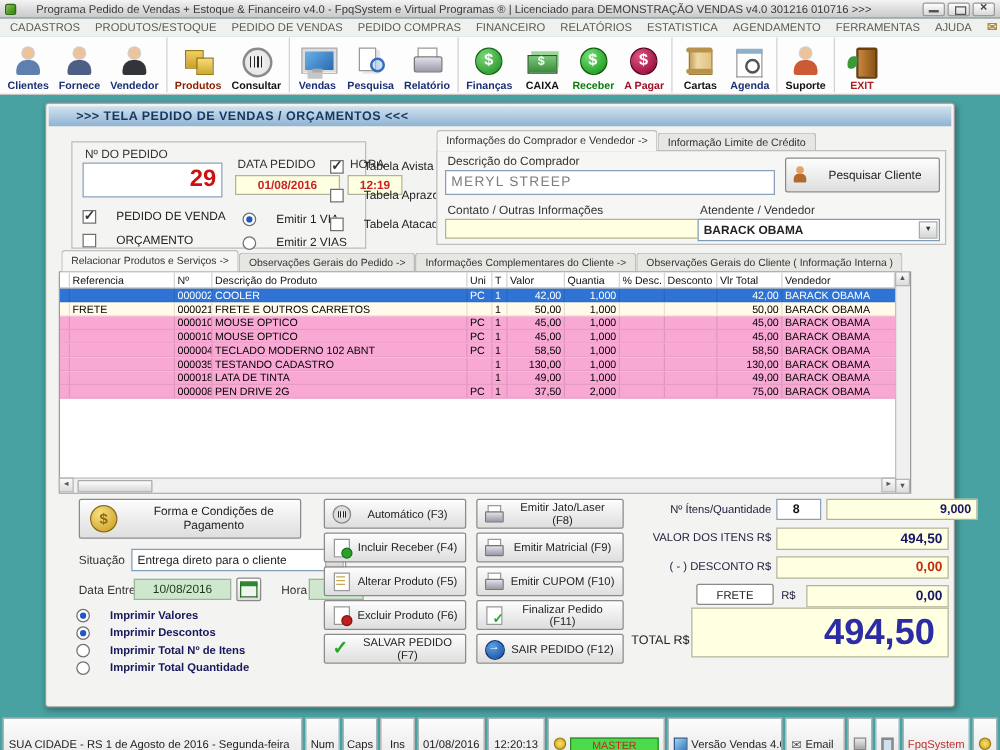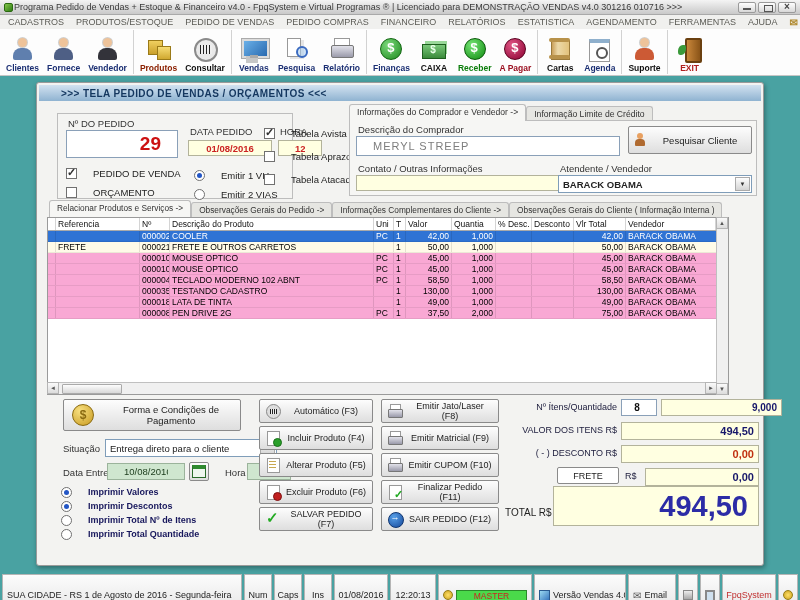--- a/index.html
+++ b/index.html
@@ -3,21 +3,21 @@
 <meta charset="utf-8">
 <style>
   html,body{margin:0;padding:0;width:800px;height:600px;overflow:hidden;
     font-family:"Liberation Sans",sans-serif;background:#49a2a2;position:relative}
   *{box-sizing:border-box}
   .abs{position:absolute}
 
   
   .titlebar{position:absolute;left:0;top:0;right:0;height:15px;
     background:linear-gradient(#f4f4f4,#dcdcdc 55%,#c9c9c9);
-    border-bottom:1px solid #a9a9a9;display:flex;align-items:center;gap:1px;
+    border-bottom:1px solid #a9a9a9;display:flex;align-items:center;gap:16px;
     padding:0 4px;font-size:9px;color:#3a3a3a;white-space:nowrap;overflow:hidden}
   .app-icon{width:9px;height:9px;border-radius:2px;flex:none;
     background:linear-gradient(135deg,#86c64b,#2f7d15);border:1px solid #2a6a10}
   .title-text{overflow:hidden;text-overflow:ellipsis;flex:1}
   .win-controls{display:flex;gap:2px;flex:none}
   .wc{width:18px;height:11px;border:1px solid #9a9a9a;border-radius:2px;
     background:linear-gradient(#fefefe,#d8d8d8);position:relative}
   .wc-min::after{content:"";position:absolute;left:4px;right:4px;bottom:2px;height:2px;background:#555}
   .wc-max::after{content:"";position:absolute;left:5px;top:2px;width:7px;height:5px;border:1px solid #555}
   .wc-close::after{content:"×";position:absolute;left:0;right:0;top:-1.5px;text-align:center;
@@ -107,21 +107,21 @@
   .panel-header{position:absolute;left:2px;top:2px;right:2px;height:16px;
     background:linear-gradient(#d2e2f0,#8fb3d1);display:flex;align-items:center;
     padding-left:22px;font-size:10px;font-weight:bold;color:#14375f;letter-spacing:.4px}
 
   .gbox{position:absolute;border:1px solid #bdbdbd;background:#f4f4f2}
   .flabel{position:absolute;font-size:9.5px;color:#333;white-space:nowrap}
   .sunken{border:1px solid #8aa0b8;background:#fff}
   .yellow-field{background:#ffffe1;border:1px solid #b3b39b}
   .green-field{background:#cfe6cf;border:1px solid #9bb39b}
 
-  input.fld{font-family:"Liberation Sans",sans-serif;padding:0 16px;outline:none}
+  input.fld{font-family:"Liberation Sans",sans-serif;padding:0 4px;outline:none}
   #num-input{position:absolute;left:8px;top:16px;width:112px;height:28px;
     border:1px solid #8aa0b8;background:#fff;color:#cc1111;font-size:19px;
     font-weight:bold;text-align:right}
   .red-field{color:#cc2222;font-weight:bold;font-size:9.5px;text-align:center}
 
   .opt{display:flex;align-items:center;gap:16px;font-size:9.5px;color:#222;white-space:nowrap}
   .cb{width:11px;height:11px;background:#fff;border:1px solid #707070;position:relative;flex:none}
   .cb.on::after{content:"✓";position:absolute;left:0;top:-3px;font-size:11px;font-weight:bold;color:#333}
   .rb{width:11px;height:11px;border-radius:50%;background:#fff;border:1px solid #707070;position:relative;flex:none}
   .rb.on::after{content:"";position:absolute;left:2px;top:2px;width:5px;height:5px;border-radius:50%;background:#2356c5}
@@ -678,21 +678,21 @@
 
   <div class="abs" style="left:222px;top:316px;width:114px">
 
       <div class="btn abtn">
         <span class="abi abi-barcode"></span>
         <span class="alab">Automático   (F3)</span>
       </div>
 
       <div class="btn abtn">
         <span class="abi abi-add"></span>
-        <span class="alab">Incluir Produto  (F4)</span>
+        <span class="alab">Incluir Receber  (F4)</span>
       </div>
 
       <div class="btn abtn">
         <span class="abi abi-edit"></span>
         <span class="alab">Alterar Produto  (F5)</span>
       </div>
 
       <div class="btn abtn">
         <span class="abi abi-del"></span>
         <span class="alab">Excluir Produto  (F6)</span>

